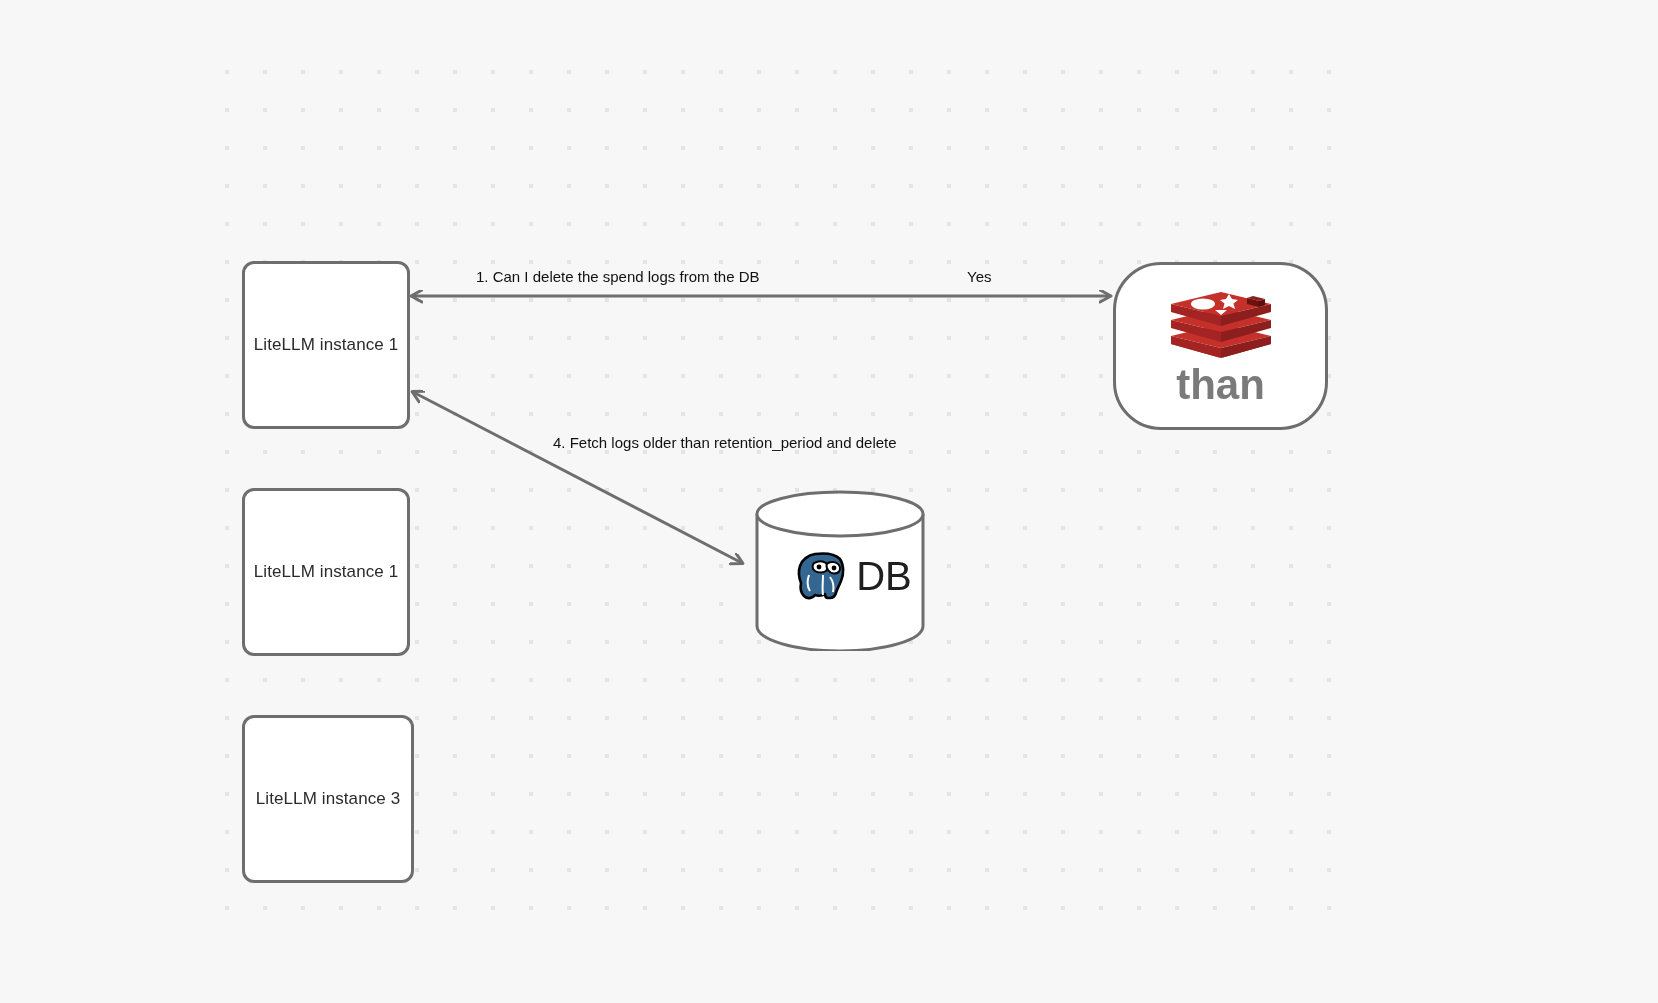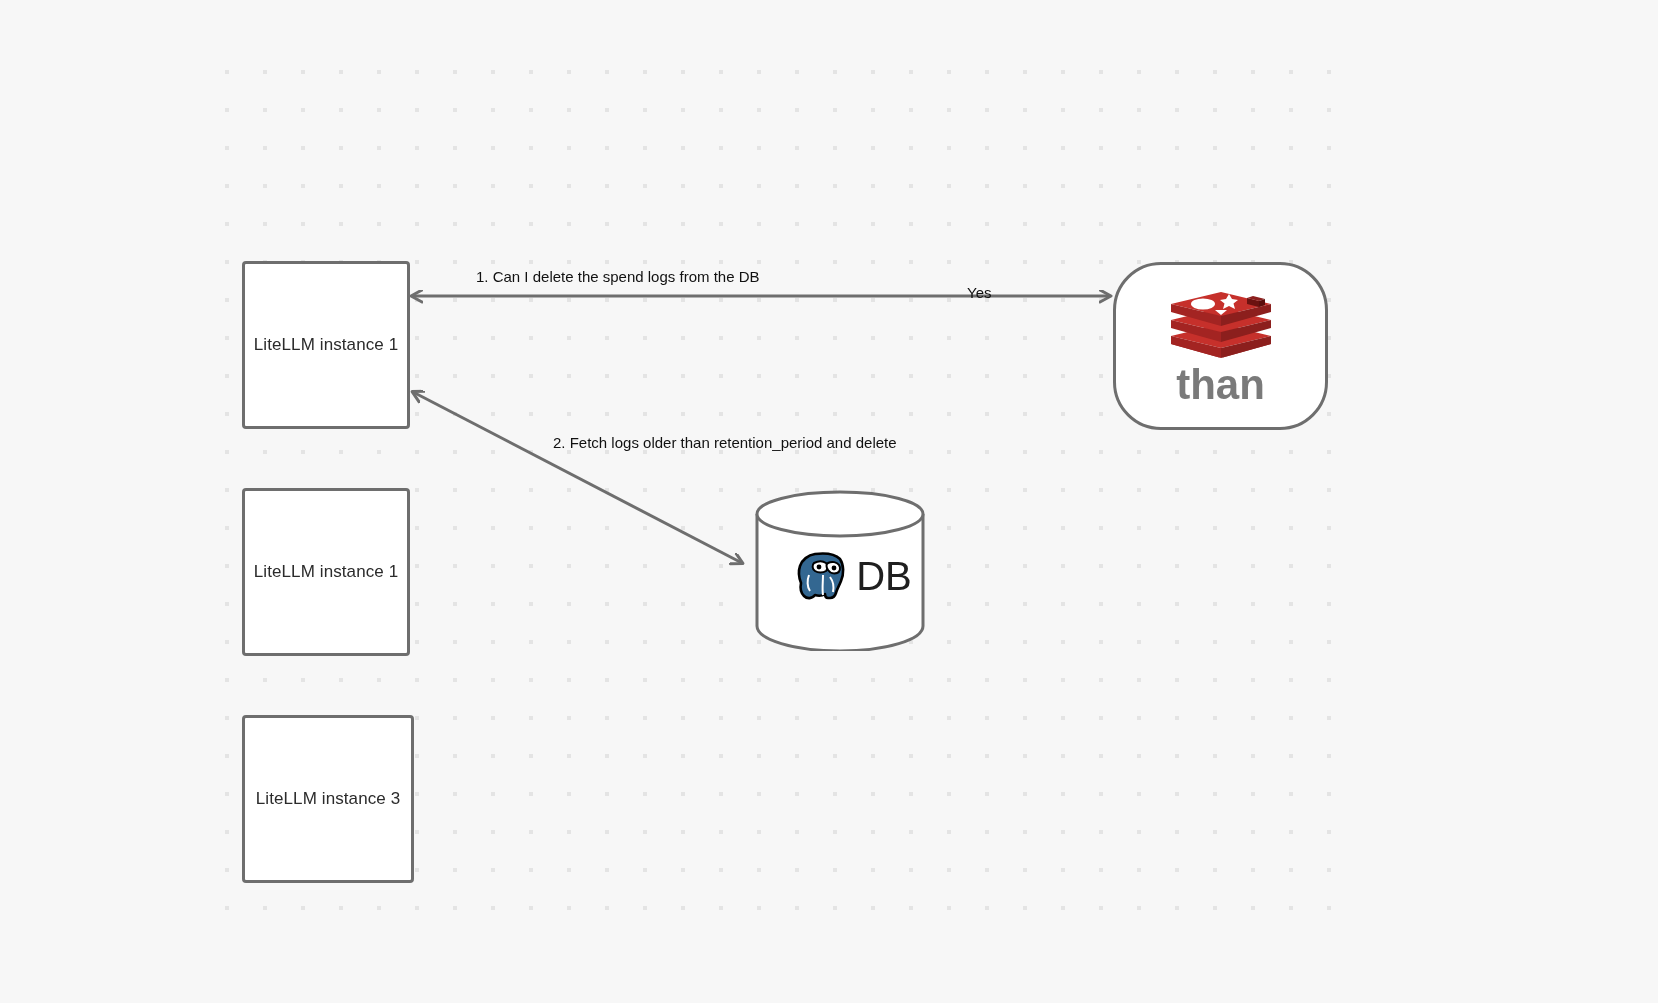--- a/index.html
+++ b/index.html
@@ -37,21 +37,21 @@
   #dotmask-b {
     position: absolute;
     left: 0; bottom: 0; width: 1658px; height: 90px;
     background: #f7f7f7;
   }
 
   .node-box {
     position: absolute;
     background: #ffffff;
     border: 3px solid #6e6e6e;
-    border-radius: 4px;
+    border-radius: 12px;
     box-sizing: border-box;
     display: flex;
     align-items: center;
     justify-content: center;
   }
   .node-label {
     font-size: 17px;
     color: #2b2b2b;
     font-family: "Liberation Sans", sans-serif;
     letter-spacing: .1px;
@@ -117,23 +117,23 @@
 
       redis --&gt;
     <line x1="412" y1="296" x2="1110" y2="296" stroke="#6e6e6e" stroke-width="3" marker-start="url(#arrow-start)" marker-end="url(#arrow-end)"></line>
 
       postgres DB --&gt;
     <line x1="413" y1="392" x2="742" y2="563" stroke="#6e6e6e" stroke-width="3" marker-start="url(#arrow-start)" marker-end="url(#arrow-end)"></line>
   </svg>
 
   <div class="edge-label" style="left:476px; top:268px;">1.  Can I delete the spend logs from the DB</div>
 
-  <div class="edge-label" style="left:967px; top:284px;text-align:center;">Yes</div>
+  <div class="edge-label" style="left:967px; top:268px;text-align:center;">Yes</div>
 
-  <div class="edge-label" style="left:553px; top:434px;">2.  Fetch logs older than retention_period and delete</div>
+  <div class="edge-label" style="left:553px; top:434px;">4.  Fetch logs older than retention_period and delete</div>
 
   <div class="node-box" style="left:242px; top:261px; width:168px; height:168px;">
     <span class="node-label">LiteLLM instance 1</span>
   </div>
 
   <div class="node-box" style="left:242px; top:488px; width:168px; height:168px;">
     <span class="node-label">LiteLLM instance 1</span>
   </div>
 
   <div class="node-box" style="left:242px; top:715px; width:172px; height:168px;">

